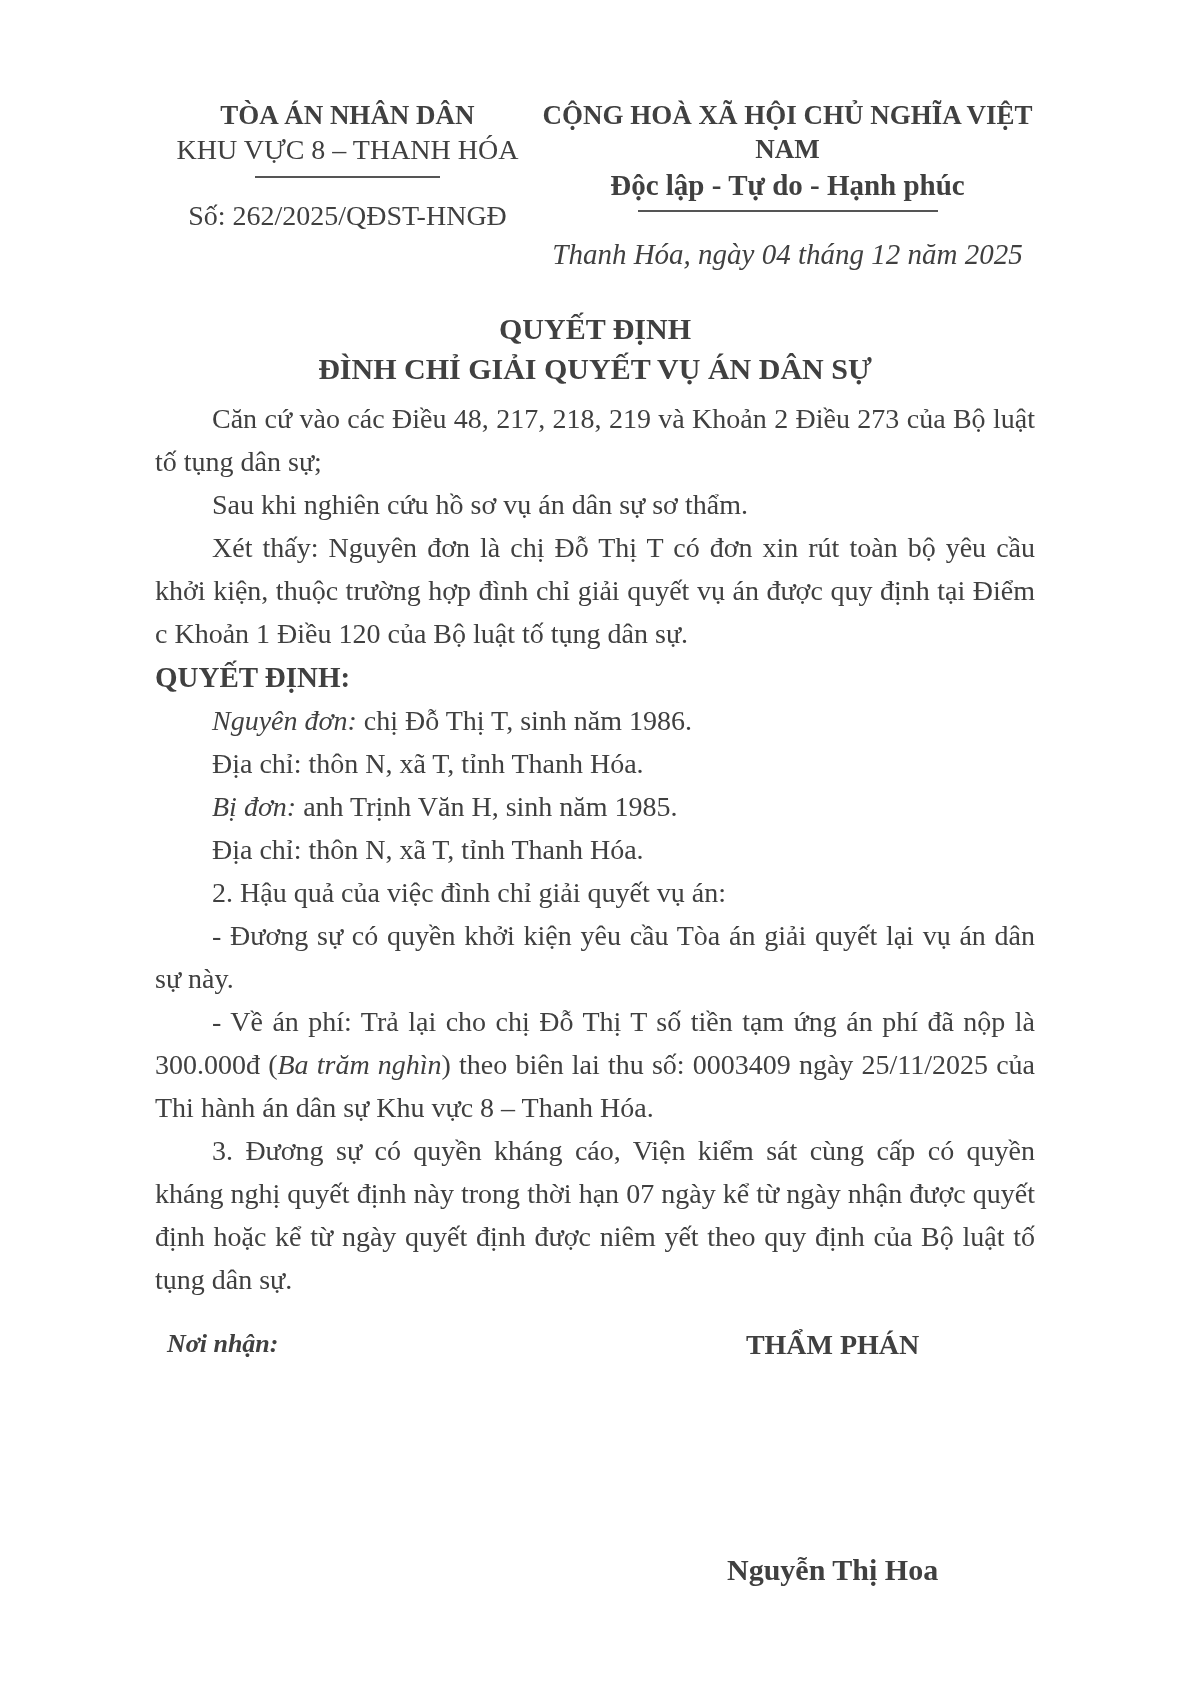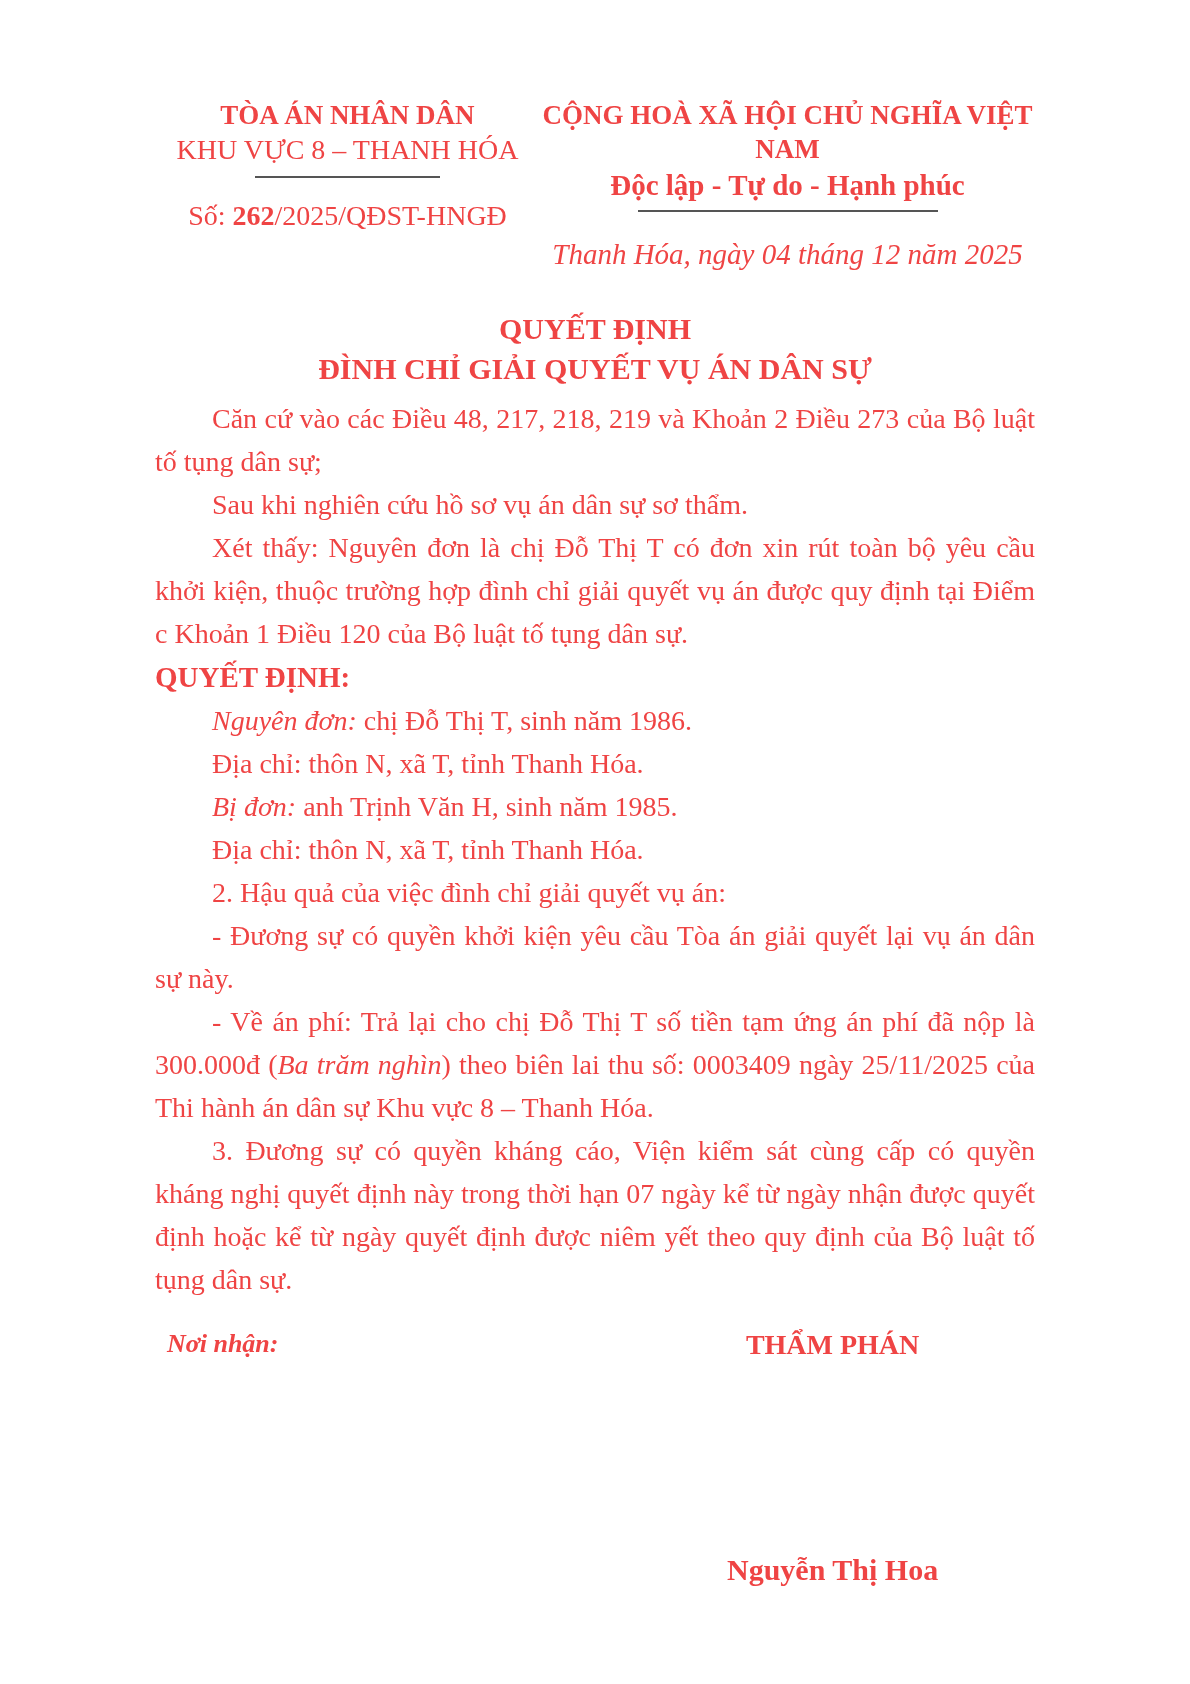--- a/index.html
+++ b/index.html
@@ -3,21 +3,21 @@
 <meta charset="utf-8">
 <style>
   * { box-sizing: border-box; }
   html, body { margin: 0; padding: 0; background: #ffffff; }
   .doc-page {
     position: relative;
     width: 1190px;
     height: 1684px;
     margin: 0 auto;
     background: #ffffff;
-    color: #ef4444;
+    color: #404040;
     font-family: "Liberation Serif", "DejaVu Serif", serif;
     overflow: hidden;
   }
   .doc-content {
     padding: 98px 155px 0 155px;
   }
 
   
   .doc-header { display: flex; }
   .hdr-left  { flex: 0 0 385px; text-align: center; }
@@ -28,21 +28,21 @@
     width: 185px; margin: 8px auto 0 auto;
     border-bottom: 2px solid #555555;
   }
   .hdr-motto-1 { font-weight: bold; font-size: 27px; line-height: 34px; }
   .hdr-motto-2 { font-weight: bold; font-size: 29px; line-height: 38px; }
   .hdr-rule-right {
     width: 300px; margin: 6px auto 0 auto;
     border-bottom: 2px solid #555555;
   }
   .doc-number { font-size: 28px; margin-top: 22px; }
-  .doc-number b { font-weight: bold; }
+  .doc-number b { font-weight: normal; }
   .dateline { font-style: italic; font-size: 29px; margin-top: 26px; }
 
   
   .doc-title { text-align: center; margin-top: 38px; }
   .doc-title-1 { font-weight: bold; font-size: 30px; line-height: 40px; }
   .doc-title-2 { font-weight: bold; font-size: 30px; line-height: 40px; }
 
   
   .doc-body { margin-top: 8px; }
   .body-par {

